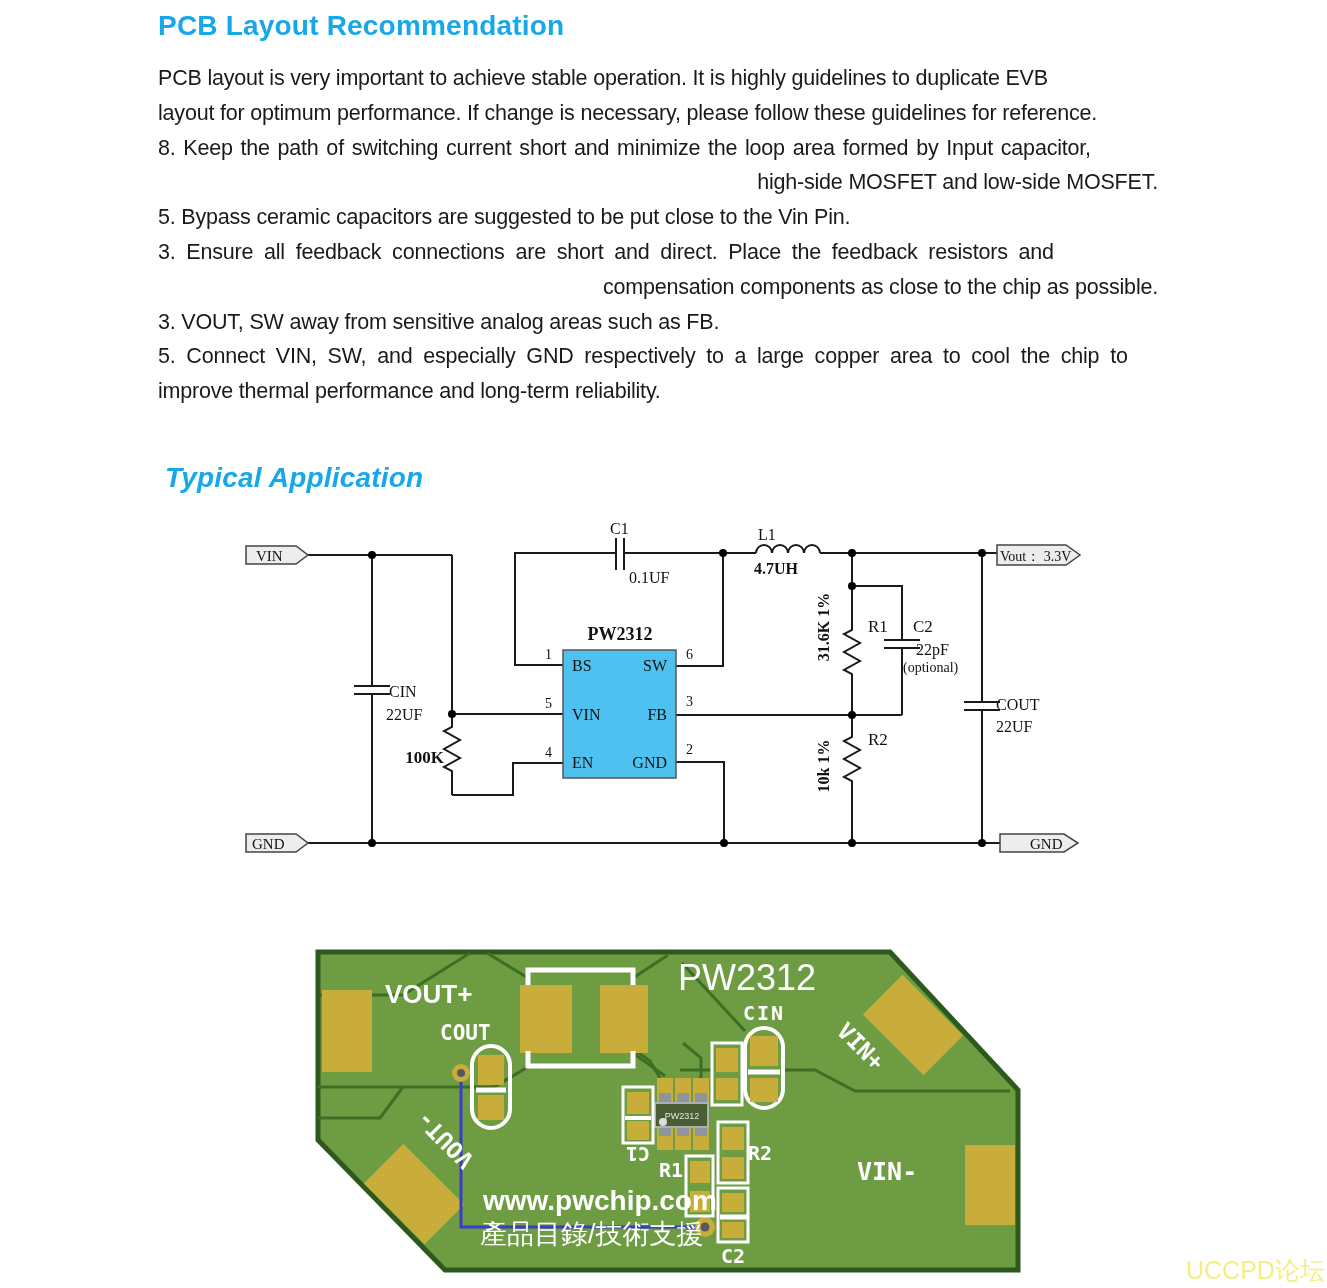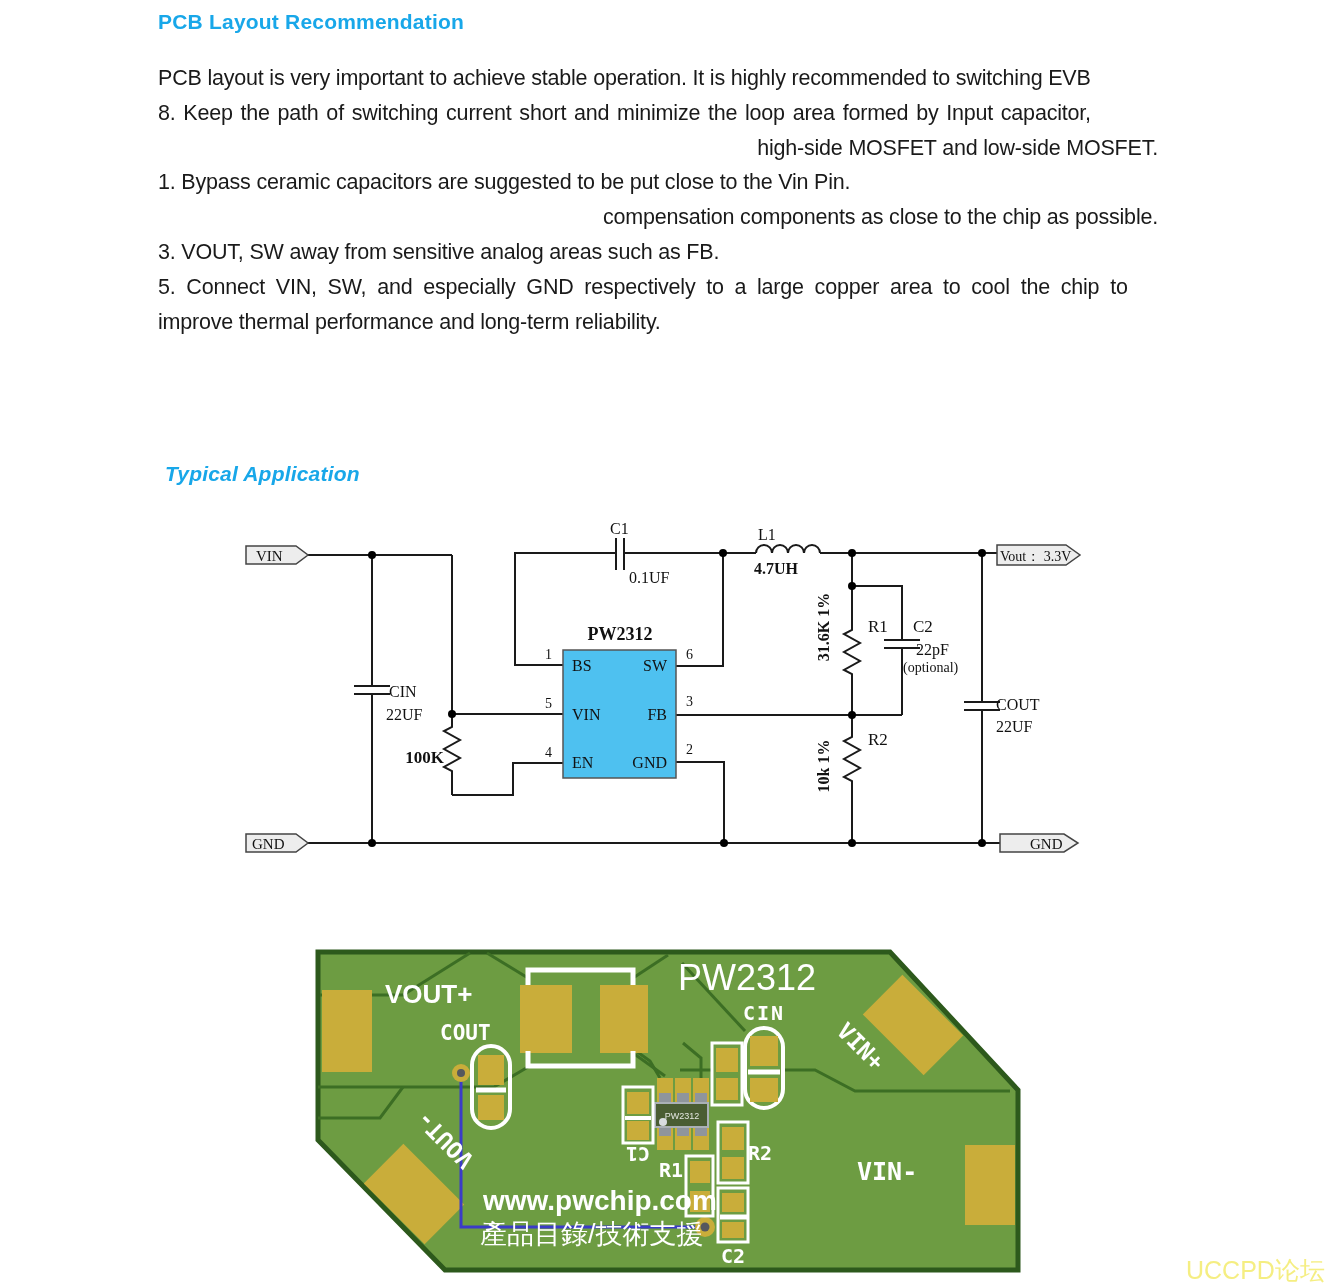--- a/index.html
+++ b/index.html
@@ -4,21 +4,21 @@
 <style>
   :root{
     --accent:#18a7e9; --ink:#1a1a1a; --wire:#1a1a1a; --chip-fill:#4ec1f0;
     --board-green:#6d9c42; --board-edge:#2d591c; --trace-green:#3c6e24;
     --pad-gold:#c9ad3a; --silk-white:#ffffff; --route-blue:#3b3bc8;
     --watermark-yellow:#f5ee82; --tag-fill:#ededed;
   }
   html,body{margin:0;padding:0;background:#ffffff;}
   .page{position:relative;width:1327px;height:1288px;background:#fff;overflow:hidden;
         font-family:"Liberation Sans",sans-serif;color:var(--ink);}
-  .h-blue{position:absolute;font-size:21px;font-weight:bold;color:var(--accent);letter-spacing:.2px;}
+  .h-blue{position:absolute;font-size:28px;font-weight:bold;color:var(--accent);letter-spacing:.2px;}
   .bodytext{position:absolute;left:158px;top:61px;width:1000px;font-size:21.5px;letter-spacing:-0.2px;}
   .bodytext .ln{height:34.8px;line-height:34.8px;white-space:nowrap;}
   .bodytext .ind{padding-left:23px;text-align:right;}
   .bodytext .j1{word-spacing:2px;}
   .bodytext .j2{word-spacing:5px;}
   svg text{fill:#111;}
   .ser{font-family:"Liberation Serif","DejaVu Serif",serif;}
   .wire{stroke:var(--wire);stroke-width:2;fill:none;}
   .dot{fill:#000;}
   .tag{fill:var(--tag-fill);stroke:#444;stroke-width:1.5;}
@@ -35,24 +35,26 @@
              color:var(--watermark-yellow);}
 </style>
 </head>
 <body>
 
 <div class="page">
 
   <div class="h-blue" style="left:158px;top:10px;">PCB Layout Recommendation</div>
 
   <div class="bodytext">
-    <div class="ln">PCB layout is very important to achieve stable operation. It is highly recommended to switching EVB</div>
+    <div class="ln">PCB layout is very important to achieve stable operation. It is highly guidelines to duplicate EVB</div>
+    <div class="ln">layout for optimum performance. If change is necessary, please follow these guidelines for reference.</div>
     <div class="ln j1">8. Keep the path of switching current short and minimize the loop area formed by Input capacitor,</div>
     <div class="ln ind">high-side MOSFET and low-side MOSFET.</div>
-    <div class="ln">1. Bypass ceramic capacitors are suggested to be put close to the Vin Pin.</div>
+    <div class="ln">5. Bypass ceramic capacitors are suggested to be put close to the Vin Pin.</div>
+    <div class="ln j2">3. Ensure all feedback connections are short and direct. Place the feedback resistors and</div>
     <div class="ln ind">compensation components as close to the chip as possible.</div>
     <div class="ln">3. VOUT, SW away from sensitive analog areas such as FB.</div>
     <div class="ln j2">5. Connect VIN, SW, and especially GND respectively to a large copper area to cool the chip to</div>
     <div class="ln">improve thermal performance and long-term reliability.</div>
   </div>
 
   <div class="h-blue" style="left:165px;top:462px;font-style:italic;">Typical Application</div>
 
   <svg style="position:absolute;left:0;top:0;" width="1327" height="890" viewBox="0 0 1327 890">
 

